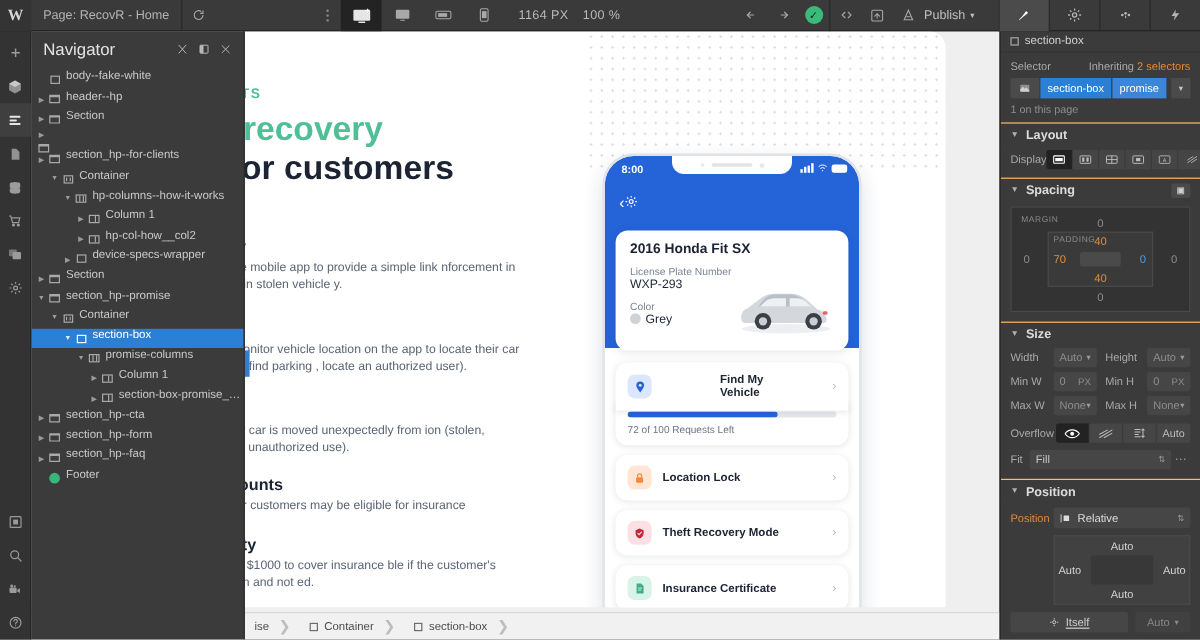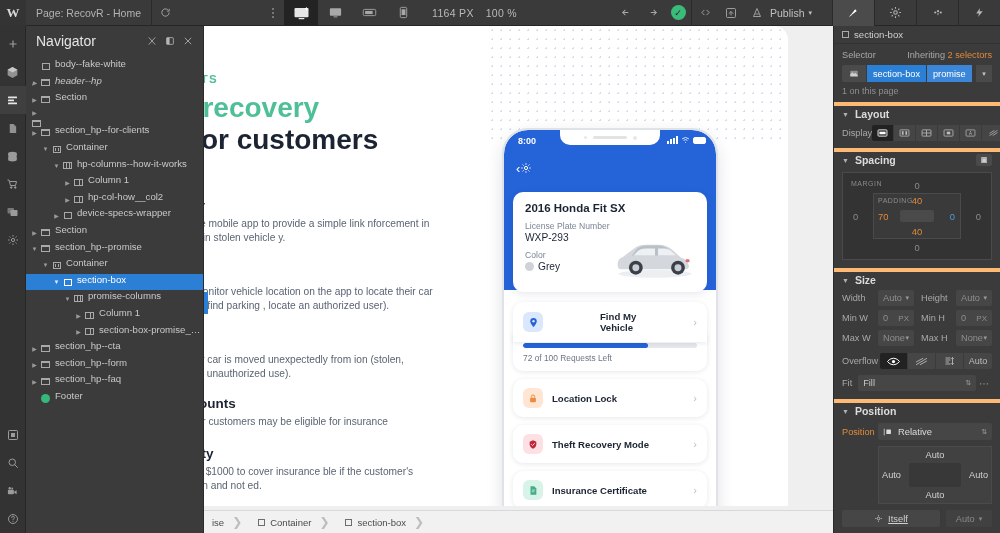--- a/index.html
+++ b/index.html
@@ -190,21 +190,21 @@
   .sel-row { display:flex; align-items:center; gap:0; }
   .sel-ico { width:24px;height:17px; background:#4a4a4a; border-radius:2px 0 0 2px;
     display:flex;align-items:center;justify-content:center; color:#cfcfcf; font-size:9px;}
   .chip { height:17px; background:#2b7fd4; color:#fff; font-size:9.2px; display:flex;
     align-items:center; padding:0 6px; margin-left:1px;}
   .chip.second{ background:#3b86d8; }
   .sel-caret { margin-left:auto; width:16px;height:17px;background:#4a4a4a; display:flex;
     align-items:center;justify-content:center; color:#c6c6c6; font-size:7px;}
   .sp-note { font-size:9px; color:#8e8e8e; margin:4px 0 6px; }
   .sec-head { height:20px; display:flex; align-items:center; padding:0 8px; font-size:10.5px;
-    color:#dcdcdc; font-weight:bold; background:#3b3b3b; border-top:4px solid #fdba74;}
+    color:#dcdcdc; font-weight:bold; background:#3b3b3b; border-top:1px solid #fdba74;}
   .sec-head .car { font-size:7px; color:#b0b0b0; margin-right:6px;}
   .sec-head .right-ico { margin-left:auto; width:16px;height:12px;background:#4a4a4a;border-radius:2px;
     display:flex;align-items:center;justify-content:center; font-size:7px; color:#cfcfcf;}
   .display-row { display:flex; align-items:center; padding:3px 8px 7px; }
   .seg { display:flex; margin-left:auto; }
   .seg .s { width:22px;height:16px; background:#454545; border-right:1px solid #3b3b3b;
     display:flex;align-items:center;justify-content:center; color:#bdbdbd; font-size:9px;}
   .seg .s.active { background:#222; color:#fff;}
   .seg .s:first-child{border-radius:2px 0 0 2px;} .seg .s:last-child{border-radius:0 2px 2px 0;border-right:none;}
 
@@ -635,21 +635,21 @@
       </span>
     </div>
     <div class="nav-tree" id="nav-tree">
         <div class="nrow" style="padding-left: 4px;">
           <span class="tw"></span>
           <span class="ico">
             <span class="glyph g-box"></span>
           </span>
           <span class="lbl">body--fake-white</span>
         </div>
-        <div class="nrow" style="padding-left: 4px; font-style: italic;">
+        <div class="nrow" style="padding-left: 4px;">
           <span class="tw">▶</span>
           <span class="ico">
             <span class="glyph g-sect"></span>
           </span>
           <span class="lbl">header--hp</span>
         </div>
         <div class="nrow" style="padding-left: 4px;">
           <span class="tw">▶</span>
           <span class="ico">
             <span class="glyph g-sect"></span>

